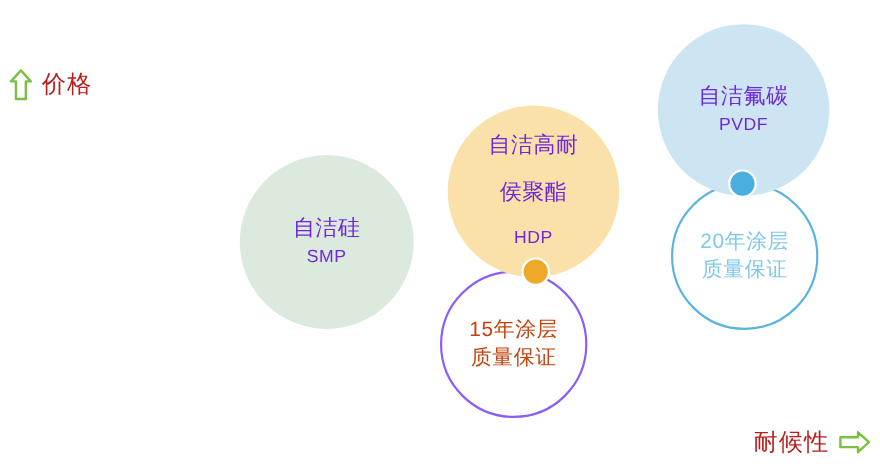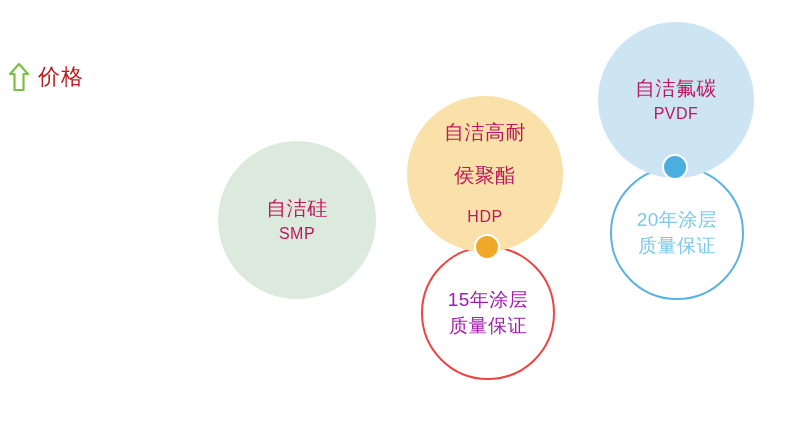--- a/index.html
+++ b/index.html
@@ -36,21 +36,21 @@
 
   
   .bubble {
     position: absolute;
     border-radius: 50%;
     display: flex;
     flex-direction: column;
     align-items: center;
     justify-content: center;
     text-align: center;
-    color: #be185d;
+    color: #6d28d9;
     line-height: 1.28;
   }
   .bubble .cn {
     font-size: 20px;
     letter-spacing: 0.5px;
   }
   .bubble .code {
     font-size: 16px;
     letter-spacing: 0.5px;
     margin-top: 2px;
@@ -70,23 +70,23 @@
     flex-direction: column;
     align-items: center;
     justify-content: center;
     text-align: center;
     line-height: 1.38;
     font-size: 19px;
     letter-spacing: 0.5px;
     z-index: 1;
   }
   #ring-hdp {
-    left: 421px; top: 246px; width: 130px; height: 130px;
-    border: 2px solid #ef4444;
-    color: #a21caf;
+    left: 400px; top: 246px; width: 130px; height: 130px;
+    border: 2px solid #8b5cf6;
+    color: #c2410c;
   }
   #ring-pvdf {
     left: 610px; top: 166px; width: 130px; height: 130px;
     border: 2px solid #5bb3e0;
     color: #7ec8ea;
   }
 
   
   .connector-dot {
     position: absolute;
@@ -113,20 +113,28 @@
 
   <div class="axis-label" id="axis-price">
     <span>
       <svg class="arrow-svg" width="22" height="30" viewBox="0 0 22 30" aria-hidden="true">
         <path d="M11 2 L20 12 L15.5 12 L15.5 28 L6.5 28 L6.5 12 L2 12 Z" fill="none" stroke="#7cc043" stroke-width="2.2" stroke-linejoin="round"></path>
       </svg>
     </span>
     <span class="axis-text">价格</span>
   </div>
 
+  <div class="axis-label" id="axis-weather">
+    <span class="axis-text">耐候性</span>
+    <span>
+      <svg class="arrow-svg" width="30" height="22" viewBox="0 0 30 22" aria-hidden="true">
+        <path d="M2 6.5 L18 6.5 L18 2 L28 11 L18 20 L18 15.5 L2 15.5 Z" fill="none" stroke="#7cc043" stroke-width="2.2" stroke-linejoin="round"></path>
+      </svg>
+    </span>
+  </div>
 
   <div class="warranty-ring" id="ring-hdp">
     <div>15年涂层</div>
     <div>质量保证</div>
   </div>
 
   <div class="warranty-ring" id="ring-pvdf">
     <div>20年涂层</div>
     <div>质量保证</div>
   </div>

